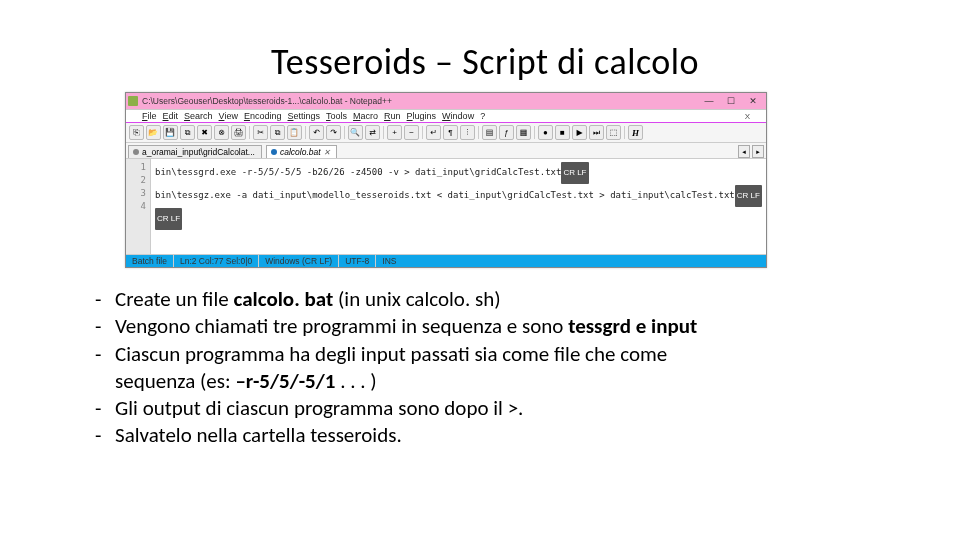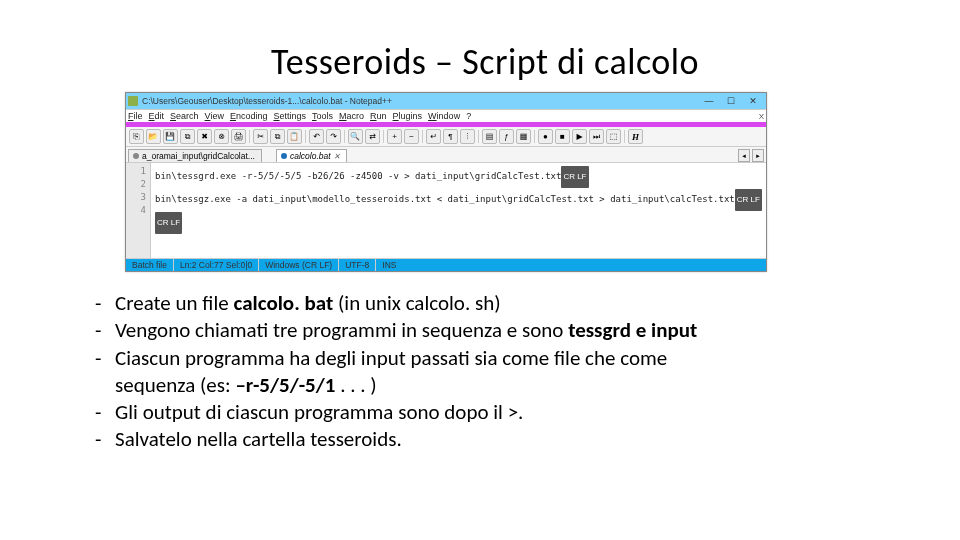--- a/index.html
+++ b/index.html
@@ -24,21 +24,21 @@
   .npp-window {
     margin-left: 60px;
     width: 640px;
     border: 1px solid #888;
     box-shadow: 0 0 2px rgba(0,0,0,0.2);
     font-family: Tahoma, Arial, sans-serif;
     font-size: 9px;
     background: #fff;
   }
   .titlebar {
-    background: #7dd3fc;
+    background: #f9a8d4;
     border-bottom: 1px solid #ccc;
     display: flex;
     align-items: center;
     height: 16px;
     padding: 0 2px;
   }
   .titlebar-icon {
     width: 10px;
     height: 10px;
     background: #8daf4a;
@@ -59,22 +59,22 @@
   }
   .win-btn {
     width: 14px;
     text-align: center;
     font-size: 9px;
     color: #333;
   }
   .menubar {
     display: flex;
     gap: 6px;
-    padding: 1px 2px;
-    border-bottom: 5px solid #d946ef;
+    padding: 1px 16px;
+    border-bottom: 1px solid #d946ef;
     font-size: 9px;
     color: #222;
     align-items: center;
   }
   .menubar .m { display:inline-block; }
   .menubar .m::first-letter { text-decoration: underline; }
   .menubar .rx {
     margin-left: auto;
     font-size: 8px;
     color: #555;
@@ -104,21 +104,21 @@
     height: 13px;
     background: #ccc;
     margin: 0 1px;
   }
   .tbtn.bold { font-weight: bold; font-style: italic; font-family: Georgia, serif; font-size: 9px; }
   .tabbar {
     display: flex;
     padding: 2px 2px 0 2px;
     background: #f5f5f5;
     border-bottom: 1px solid #ccc;
-    gap: 14px;
+    gap: 4px;
     align-items: flex-end;
   }
   .tab {
     border: 1px solid #aaa;
     border-bottom: none;
     padding: 1px 6px 1px 4px;
     font-size: 8.5px;
     background: #eee;
     display: flex;
     align-items: center;

